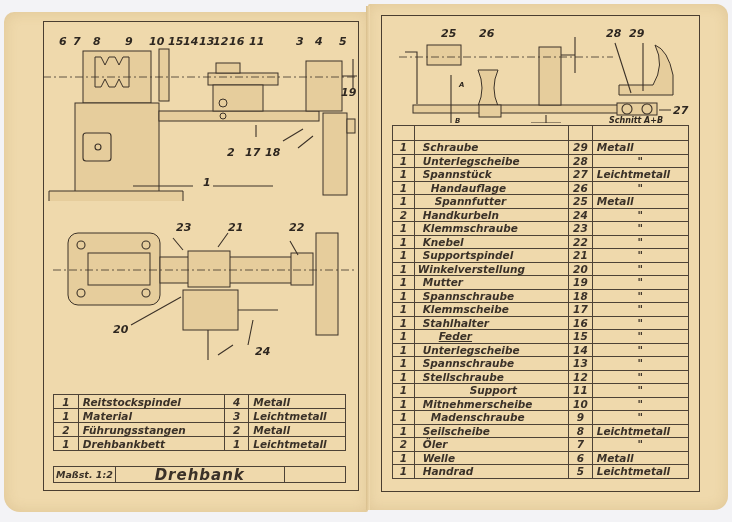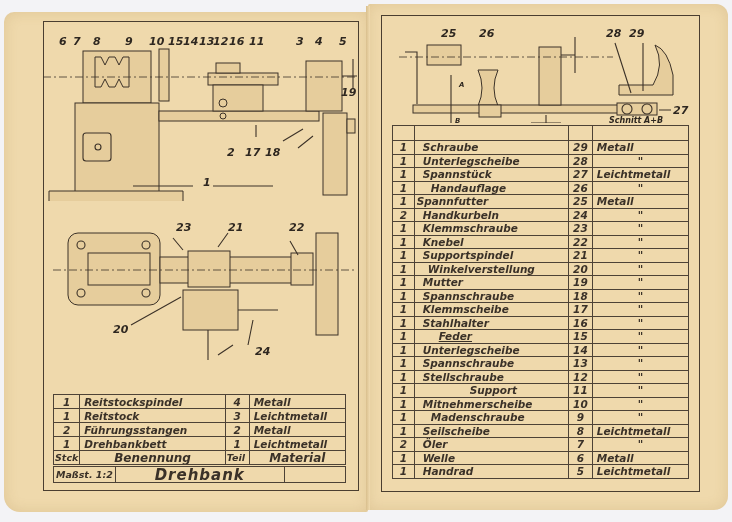--- a/index.html
+++ b/index.html
@@ -113,41 +113,35 @@
     </colgroup>
   <tbody>
     <tr>
       <td class="c">1</td>
       <td>Reitstockspindel</td>
       <td class="num">4</td>
       <td>Metall</td>
     </tr>
     <tr>
       <td class="c">1</td>
-      <td>Reitstock</td>
+      <td>Material</td>
       <td class="num">3</td>
       <td>Leichtmetall</td>
     </tr>
     <tr>
       <td class="c">2</td>
       <td>Führungsstangen</td>
       <td class="num">2</td>
       <td>Metall</td>
     </tr>
     <tr>
       <td class="c">1</td>
       <td>Drehbankbett</td>
       <td class="num">1</td>
       <td>Leichtmetall</td>
-    </tr>
-    <tr>
-      <td style="padding:0 1px;font-size:9.5px">Stck</td>
-      <td class="c" style="font-size:12px">Benennung</td>
-      <td style="padding:0 1px;font-size:9.5px">Teil</td>
-      <td class="c" style="font-size:12px">Material</td>
     </tr>
   </tbody>
 </table>
 <table class="tbl lt" style="left:53px;top:466px;width:293px;">
   <colgroup>
       <col style="width:59px">
       <col style="width:171px">
       <col style="width:63px">
     </colgroup>
   <tbody>
@@ -221,21 +215,21 @@
         <td>Leichtmetall</td>
       </tr>
       <tr>
         <td class="c">1</td>
         <td style="padding-left: 16px; margin-top: 33px;">Handauflage</td>
         <td class="num">26</td>
         <td style="text-align: center;">"</td>
       </tr>
       <tr>
         <td class="c">1</td>
-        <td style="padding-left: 2px; margin-left: 13px;">Spannfutter</td>
+        <td style="padding-left: 20px; margin-left: 13px;">Spannfutter</td>
         <td class="num">25</td>
         <td>Metall</td>
       </tr>
       <tr>
         <td class="c">2</td>
         <td style="padding-left: 8px;">Handkurbeln</td>
         <td class="num">24</td>
         <td style="text-align: center;">"</td>
       </tr>
       <tr>
@@ -251,21 +245,21 @@
         <td style="text-align: center;">"</td>
       </tr>
       <tr>
         <td class="c">1</td>
         <td style="padding-left: 8px;">Supportspindel</td>
         <td class="num">21</td>
         <td style="text-align: center;">"</td>
       </tr>
       <tr>
         <td class="c">1</td>
-        <td style="padding-left: 13px;">Winkelverstellung</td>
+        <td style="padding-left: 3px;">Winkelverstellung</td>
         <td class="num">20</td>
         <td style="text-align: center;">"</td>
       </tr>
       <tr>
         <td class="c">1</td>
         <td style="padding-left: 8px;">Mutter</td>
         <td class="num">19</td>
         <td style="text-align: center;">"</td>
       </tr>
       <tr>

